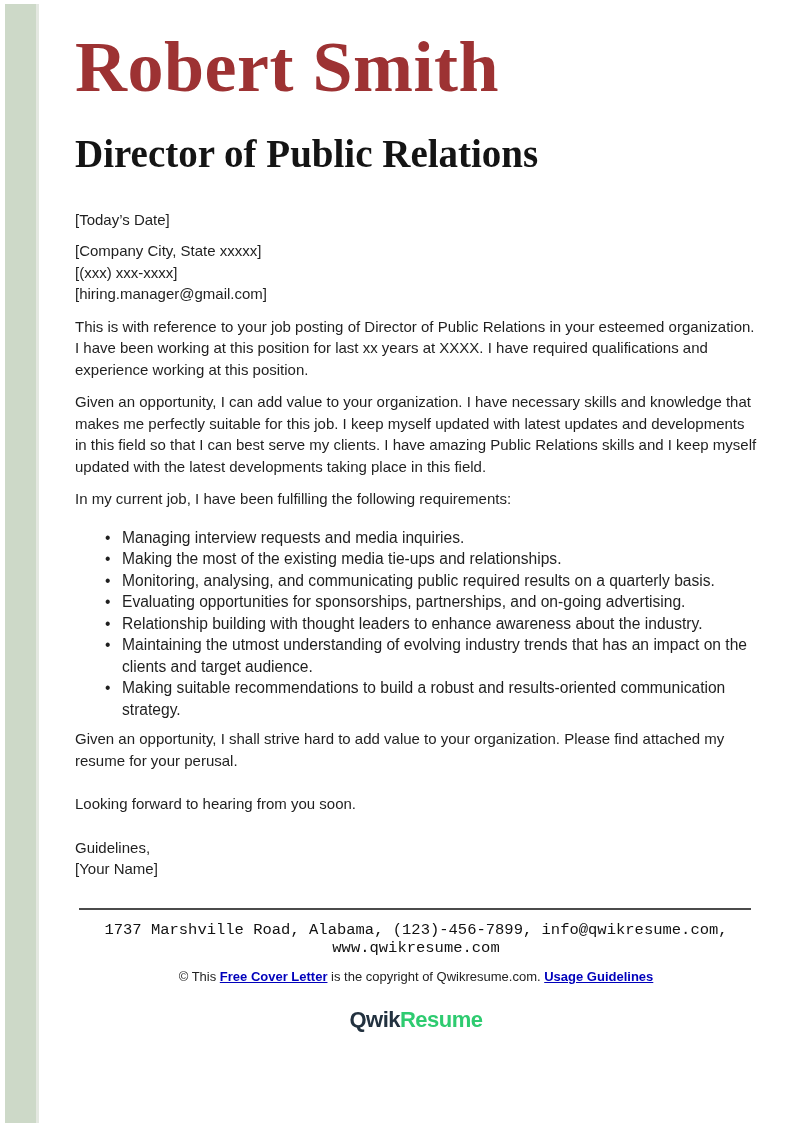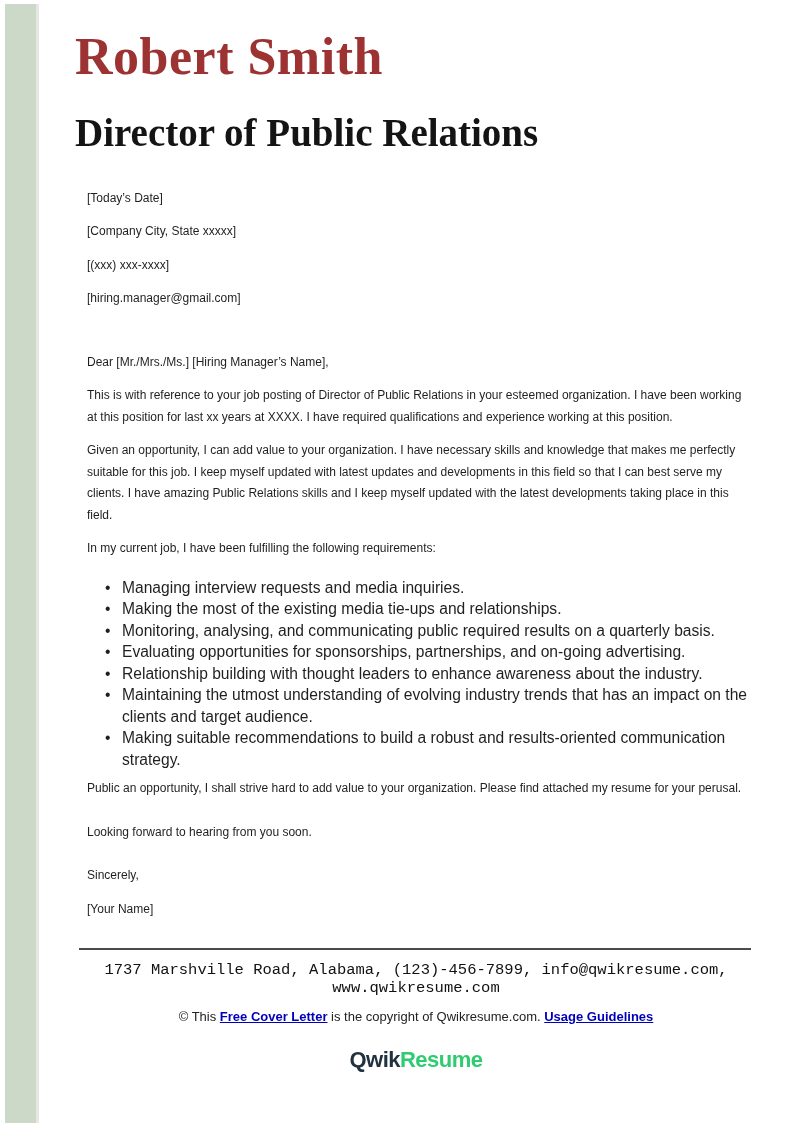--- a/index.html
+++ b/index.html
@@ -10,29 +10,29 @@
   }
   .accent-band {
     position:absolute; left:5px; top:4px; bottom:8px; width:31px;
     background:#cdd9c8; border-right:3px solid #e4e8e1;
   }
   .content {
     position:absolute; left:75px; top:0; width:682px;
   }
   .candidate-name {
     font-family:"Liberation Serif", serif; font-weight:bold;
-    color:#9d3233; font-size:52px; line-height:1.05;
+    color:#9d3233; font-size:72px; line-height:1.05;
     margin:30px 0 0 0; letter-spacing:0.5px;
   }
   .job-title {
     font-family:"Liberation Serif", serif; font-weight:bold;
     color:#141414; font-size:39px; line-height:1.05;
     margin:28px 0 0 0;
   }
-  p { font-size:12px; line-height:21.5px; margin:12px; color:#1f1f1f; }
+  p { font-size:15px; line-height:21.5px; margin:0; color:#1f1f1f; }
   .date-line   { margin-top:34px; }
   .addr-block  { margin-top:10px; }
   .salutation  { margin-top:42px; }
   .para        { margin-top:11px; }
   ul.req-list  { margin:17px 0 0 0; padding:0 0 0 47px; list-style:none; }
   ul.req-list li {
     font-size:15.6px; line-height:21.5px; position:relative; color:#1f1f1f;
   }
   ul.req-list li::before {
     content:"\2022"; position:absolute; left:-17px; top:0; color:#1f1f1f;
@@ -72,41 +72,40 @@
   <h2 class="job-title">Director of Public Relations</h2>
 
   <p class="date-line">[Today’s Date]</p>
 
   <div class="addr-block">
     <p>[Company City, State xxxxx]</p>
     <p>[(xxx) xxx-xxxx]</p>
     <p>[hiring.manager@gmail.com]</p>
   </div>
 
-  <p class="salutation">Dear [Mr./Mrs./Ms.] [Hiring Manager’s Name],</p>
 
   <p class="para">This is with reference to your job posting of Director of Public Relations in your esteemed organization. I have been working at this position for last xx years at XXXX. I have required qualifications and experience working at this position.</p>
   <p class="para">Given an opportunity, I can add value to your organization. I have necessary skills and knowledge that makes me perfectly suitable for this job. I keep myself updated with latest updates and developments in this field so that I can best serve my clients. I have amazing Public Relations skills and I keep myself updated with the latest developments taking place in this field.</p>
   <p class="para">In my current job, I have been fulfilling the following requirements:</p>
 
   <ul class="req-list">
     <li>Managing interview requests and media inquiries.</li>
     <li>Making the most of the existing media tie-ups and relationships.</li>
     <li>Monitoring, analysing, and communicating public required results on a quarterly basis.</li>
     <li>Evaluating opportunities for sponsorships, partnerships, and on-going advertising.</li>
     <li>Relationship building with thought leaders to enhance awareness about the industry.</li>
     <li>Maintaining the utmost understanding of evolving industry trends that has an impact on the clients and target audience.</li>
     <li>Making suitable recommendations to build a robust and results-oriented communication strategy.</li>
   </ul>
 
-  <p class="para close-para-1">Public an opportunity, I shall strive hard to add value to your organization. Please find attached my resume for your perusal.</p>
+  <p class="para close-para-1">Given an opportunity, I shall strive hard to add value to your organization. Please find attached my resume for your perusal.</p>
   <p class="para close-para-2">Looking forward to hearing from you soon.</p>
 
   <div class="signoff-block">
-    <p>Sincerely,</p>
+    <p>Guidelines,</p>
     <p>[Your Name]</p>
   </div>
 
   <hr class="footer-divider">
 
   <div class="footer-contact">1737 Marshville Road, Alabama, (123)-456-7899, info@qwikresume.com, www.qwikresume.com</div>
 
   <div class="footer-copyright"><span>© This </span><a href="#">Free Cover Letter</a><span> is the copyright of Qwikresume.com. </span><a href="#">Usage Guidelines</a></div>
 
   <div class="footer-logo"><span class="logo-qwik">Qwik</span><span class="logo-resume">Resume</span></div>

